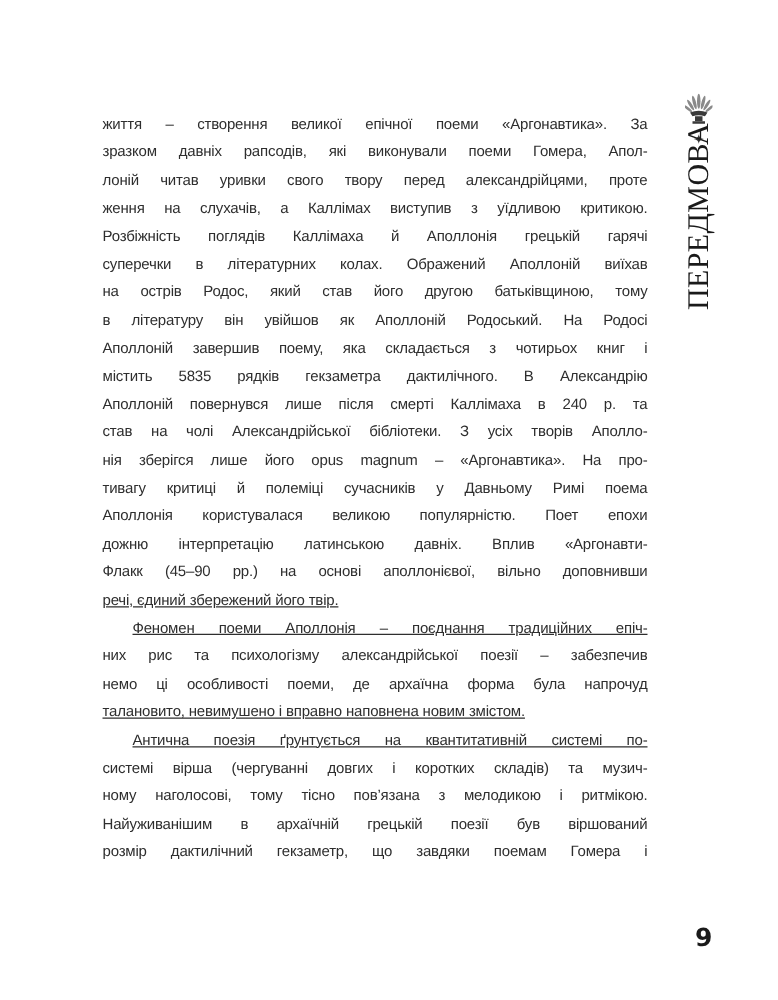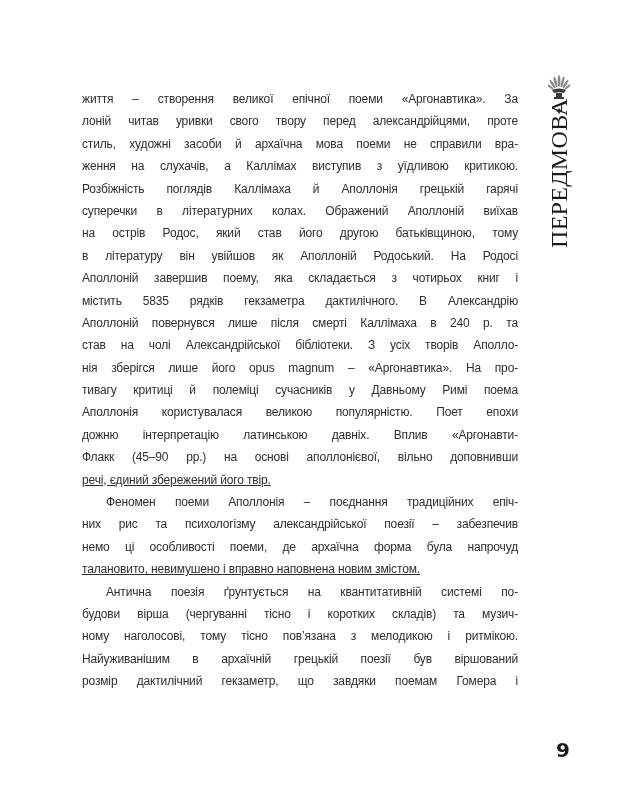--- a/index.html
+++ b/index.html
@@ -36,20 +36,21 @@
     text-align: justify;
     text-align-last: justify;
     letter-spacing: -0.15px;
   }
   .line.last {
     text-align-last: left;
     text-decoration: underline;
   }
   .line.indent {
     padding-left: 24px;
+    text-decoration: underline;
   }
   .side-title {
     position: absolute;
     left: 546px;
     top: 60px;
     width: 26px;
     height: 200px;
   }
   .ornament {
     position: absolute;
@@ -93,43 +94,43 @@
     color: #1a1a1a;
   }
 </style>
 </head>
 <body>
 
 <div class="page">
 
   <div class="body-text" id="body-text">
       <span class="line">життя – створення великої епічної поеми «Аргонавтика». За</span>
+      <span class="line">зразком давніх рапсодів, які виконували поеми Гомера, Апол-</span>
       <span class="line">лоній читав уривки свого твору перед александрійцями, проте</span>
-      <span class="line">стиль, художні засоби й архаїчна мова поеми не справили вра-</span>
       <span class="line">ження на слухачів, а Каллімах виступив з уїдливою критикою.</span>
       <span class="line">Розбіжність поглядів Каллімаха й Аполлонія грецькій гарячі</span>
       <span class="line">суперечки в літературних колах. Ображений Аполлоній виїхав</span>
       <span class="line">на острів Родос, який став його другою батьківщиною, тому</span>
       <span class="line">в літературу він увійшов як Аполлоній Родоський. На Родосі</span>
       <span class="line">Аполлоній завершив поему, яка складається з чотирьох книг і</span>
       <span class="line">містить 5835 рядків гекзаметра дактилічного. В Александрію</span>
       <span class="line">Аполлоній повернувся лише після смерті Каллімаха в 240 р. та</span>
       <span class="line">став на чолі Александрійської бібліотеки. З усіх творів Аполло-</span>
       <span class="line">нія зберігся лише його opus magnum – «Аргонавтика». На про-</span>
       <span class="line">тивагу критиці й полеміці сучасників у Давньому Римі поема</span>
       <span class="line">Аполлонія користувалася великою популярністю. Поет епохи</span>
       <span class="line">дожню інтерпретацію латинською давніх. Вплив «Аргонавти-</span>
       <span class="line">Флакк (45–90 рр.) на основі аполлонієвої, вільно доповнивши</span>
       <span class="line last">речі, єдиний збережений його твір.</span>
       <span class="line indent">Феномен поеми Аполлонія – поєднання традиційних епіч-</span>
       <span class="line">них рис та психологізму александрійської поезії – забезпечив</span>
       <span class="line">немо ці особливості поеми, де архаїчна форма була напрочуд</span>
       <span class="line last">талановито, невимушено і вправно наповнена новим змістом.</span>
       <span class="line indent">Антична поезія ґрунтується на квантитативній системі по-</span>
-      <span class="line">будови вірша (чергуванні тісно і коротких складів) та музич-</span>
+      <span class="line">системі вірша (чергуванні довгих і коротких складів) та музич-</span>
       <span class="line">ному наголосові, тому тісно пов’язана з мелодикою і ритмікою.</span>
       <span class="line">Найуживанішим в архаїчній грецькій поезії був віршований</span>
       <span class="line">розмір дактилічний гекзаметр, що завдяки поемам Гомера і</span>
     </div>
 
   <div class="side-title">
     <span class="ornament">
       <svg width="22" height="26" viewBox="0 0 22 26">
         <g fill="#8a8a8a">
           <ellipse cx="11" cy="7" rx="1.4" ry="6"></ellipse>

